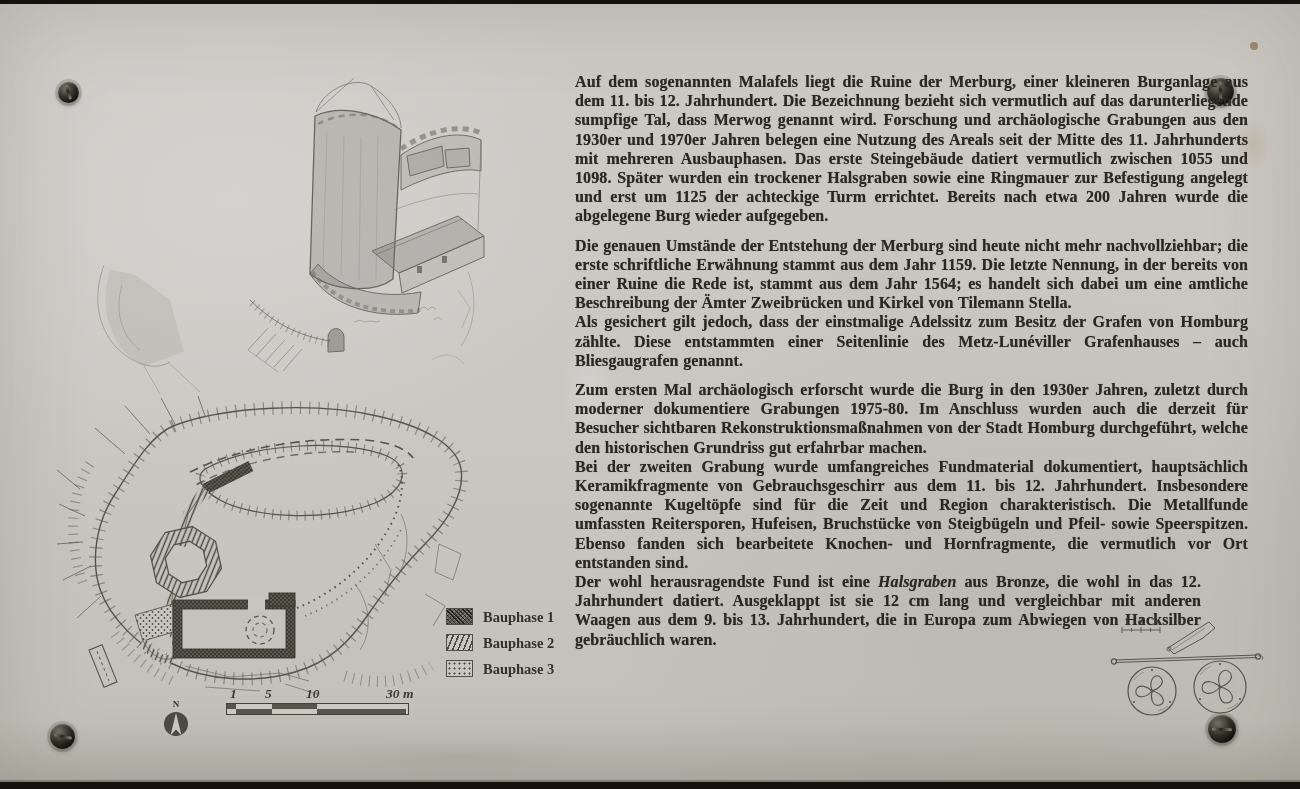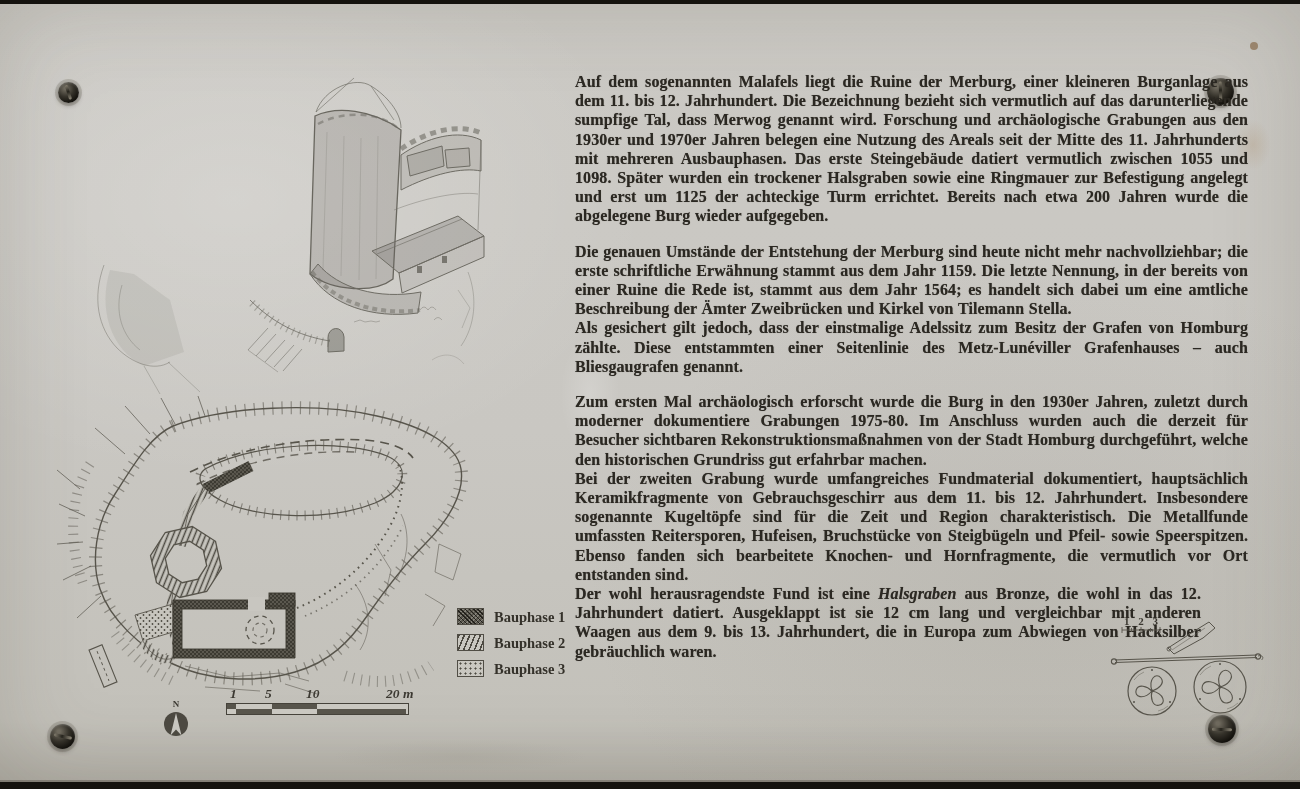--- a/index.html
+++ b/index.html
@@ -38,26 +38,26 @@
   
   .textcol{position:absolute;left:575px;top:68px;width:673px;color:#2b2822;}
   .title{
     margin:0 0 20px 0;font-size:35px;line-height:40px;font-weight:700;letter-spacing:.5px;
     color:#23211b;text-shadow:0 0 1px rgba(35,33,27,.55);
   }
   .p{
     margin:0;font-size:16px;line-height:19.2px;font-weight:700;text-align:justify;
     letter-spacing:.1px;word-spacing:.5px;color:#2b2822;text-shadow:0 0 .7px rgba(43,40,34,.6);
   }
-  .p.gap{margin-top:16px;}
+  .p.gap{margin-top:10px;}
   .p.narrow{margin-right:47px;}
 
   
   .legend{position:absolute;left:446px;top:604px;}
-  .lg-row{display:flex;align-items:center;margin-bottom:9px;margin-left:11px;}
+  .lg-row{display:flex;align-items:center;margin-bottom:9px;}
   .lg-row.tall{align-items:flex-start;}
   .sw{width:27px;height:17px;border:1px solid #504d45;flex:0 0 auto;box-sizing:border-box;}
   .sw1{background-color:#5b584f;background-image:
     repeating-linear-gradient(45deg, rgba(28,26,21,.9) 0 1px, transparent 1px 3px),
     repeating-linear-gradient(-45deg, rgba(232,230,222,.30) 0 1px, transparent 1px 3px);}
   .sw2{background-color:#c9c7c0;background-image:
     repeating-linear-gradient(112deg, #4c4941 0 1.6px, transparent 1.6px 5px);}
   .sw3{background-color:#c9c7c0;background-image:
     radial-gradient(circle, #4c4941 .9px, transparent 1.15px);background-size:5px 5px;}
   .sw4{background-color:#c9c7c0;border:1.6px dashed #504d45;background-image:
@@ -236,21 +236,21 @@
     <svg width="30" height="28" viewBox="0 0 30 28">
       <circle cx="15" cy="15" r="12" fill="#4c4941"></circle>
       <path d="M15,4 L9.5,26.5 L15,20.5 L20.5,26.5 Z" fill="#c8c6c0"></path>
     </svg>
   </div>
 
   <div class="scalebar">
     <span class="sb-label" style="left:4px;">1</span>
     <span class="sb-label" style="left:39px;">5</span>
     <span class="sb-label" style="left:80px;">10</span>
-    <span class="sb-label" style="left:160px;">20 m</span>
+    <span class="sb-label" style="left:160px;">30 m</span>
     <div class="sb-bar">
       <div class="sb-row">
         <div class="seg dk" style="width:9px;"></div>
           <div class="seg lt" style="width:36px;"></div>
           <div class="seg dk" style="width:45px;"></div>
           <div class="seg lt" style="width:89px;"></div>
       </div>
       <div class="sb-row">
         <div class="seg lt" style="width:9px;"></div>
           <div class="seg dk" style="width:36px;"></div>

